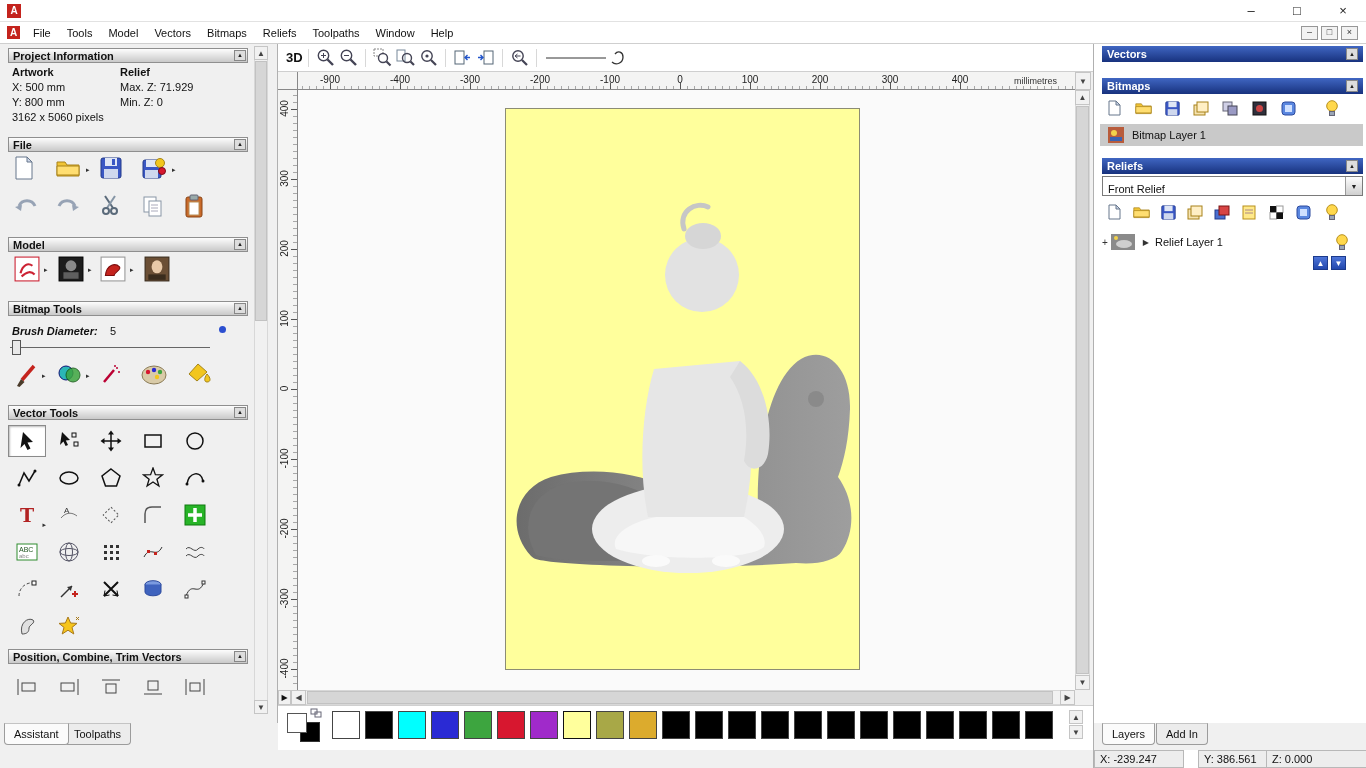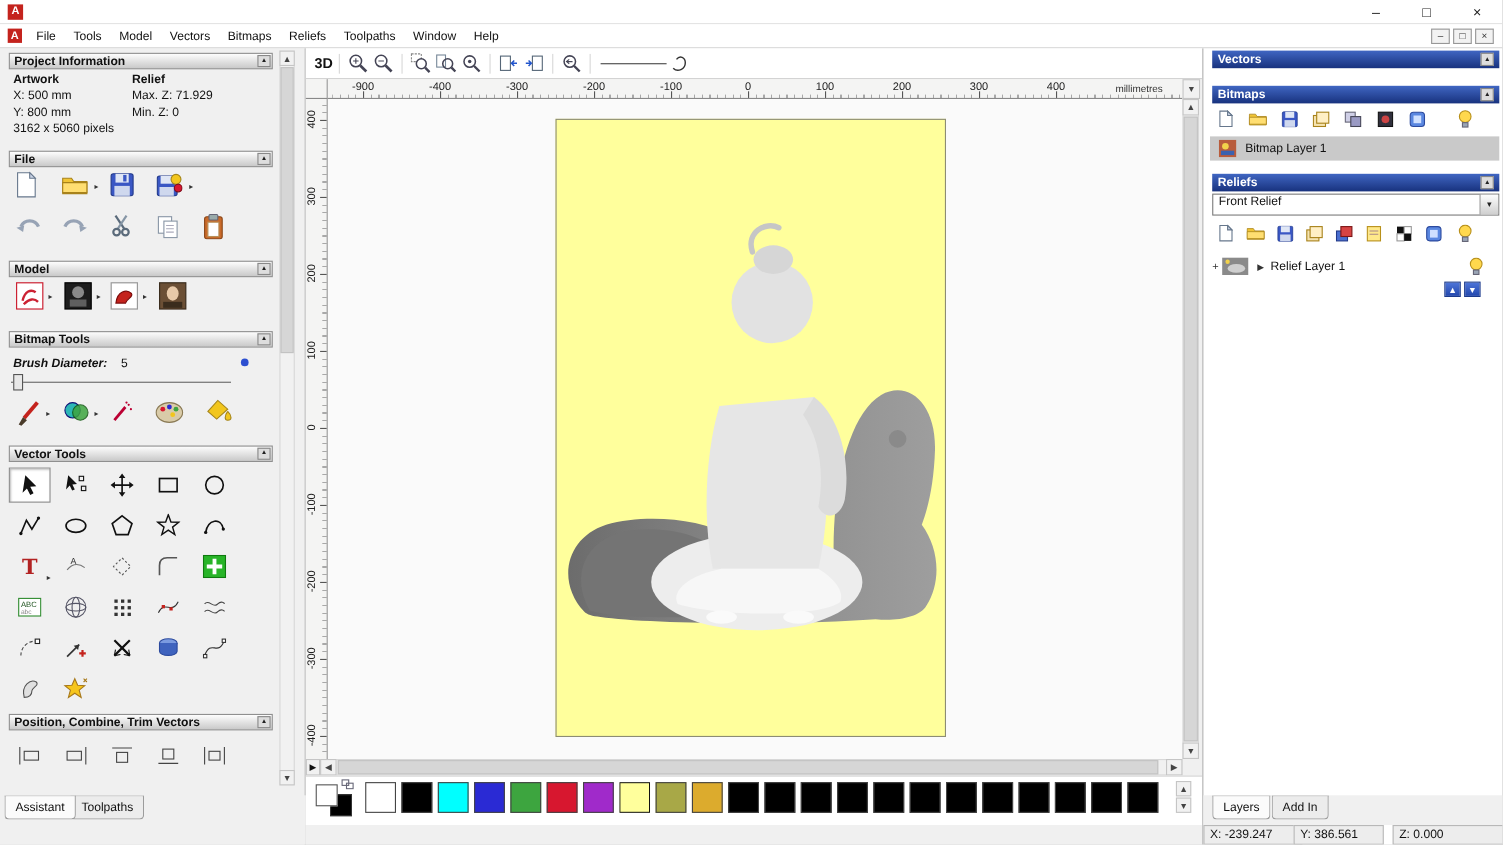--- a/index.html
+++ b/index.html
@@ -55,21 +55,21 @@
 .swatch{position:absolute;top:5px;width:28px;height:28px;border:1px solid #444}
 .swatch.sel{outline:2px solid #fff;border-color:#111}
 
 .scell{position:absolute;top:706px;height:18px;background:#ededed;border:1px solid #b8b8b8;display:flex;align-items:center;padding:0 5px}
 
 .vcell{position:absolute;width:38px;height:32px;display:flex;align-items:center;justify-content:center}
 .vcell.pressed{background:#fff;border:1px solid #8a8a8a;box-shadow:inset 1px 1px 2px #bbb}
 
 .ric{position:absolute;width:24px;height:20px;display:flex;align-items:center;justify-content:center}
 .mvbtn{position:absolute;width:15px;height:14px;background:linear-gradient(#4d74d8,#2348ae);color:#fff;font-size:8px;line-height:13px;text-align:center;border:1px solid #1b3a8c}
-#relief-combo{position:absolute;left:8px;top:132px;width:261px;height:20px;background:#fff;border:1px solid #7a7a7a;display:flex;align-items:flex-start;padding-left:5px}
+#relief-combo{position:absolute;left:8px;top:132px;width:261px;height:20px;background:#fff;border:1px solid #7a7a7a;display:flex;align-items:flex-end;padding-left:5px}
 #relief-combo .dd{margin-left:auto;width:17px;height:18px;background:linear-gradient(#fdfdfd,#cfcfcf);border-left:1px solid #9a9a9a;font-size:7px;display:flex;align-items:center;justify-content:center;color:#222}
 .graystrip{position:absolute;background:#f0f0f0}
 </style>
 </head>
 <body>
 
 <div id="app">
 
   <div id="titlebar">
     <span class="appico">A</span>
@@ -879,17 +879,17 @@
 
     <div class="graystrip" style="left:0;top:679px;width:273px;height:27px"></div>
     <div class="tab act" style="left:8px;top:679px">
         <span>Layers</span>
       </div>
     <div class="tab" style="left:62px;top:679px">
         <span>Add In</span>
       </div>
 
     <div class="scell" style="left:0;width:90px">X: -239.247</div>
-    <div class="scell" style="left:82px;width:82px">Y: 386.561</div>
+    <div class="scell" style="left:104px;width:82px">Y: 386.561</div>
     <div class="scell" style="left:172px;width:101px">Z: 0.000</div>
   </div>
 
 </div>
 
 </body></html>

